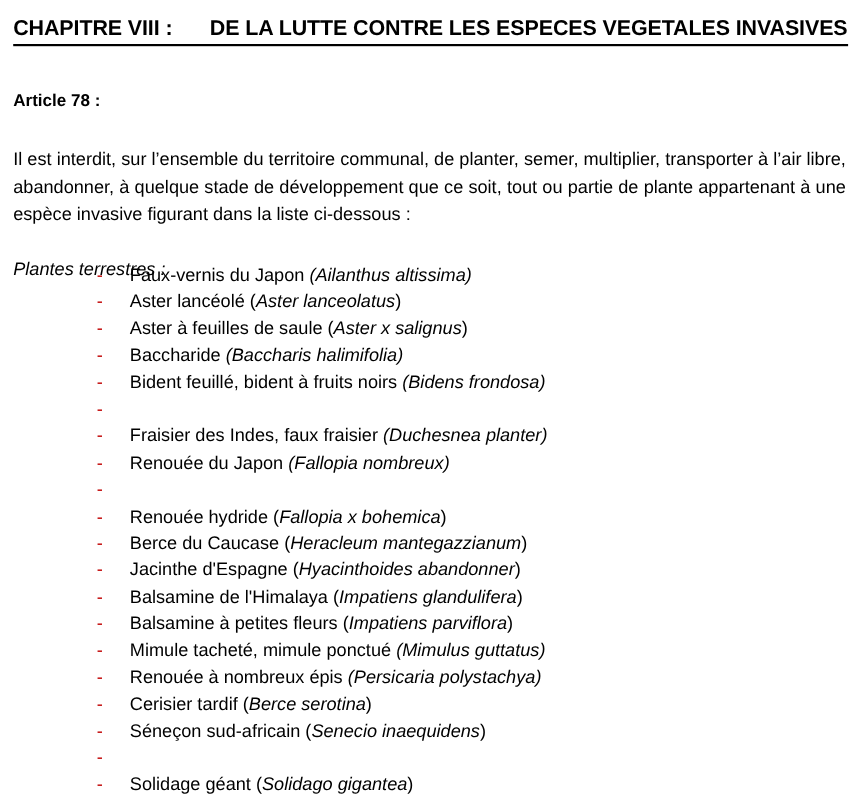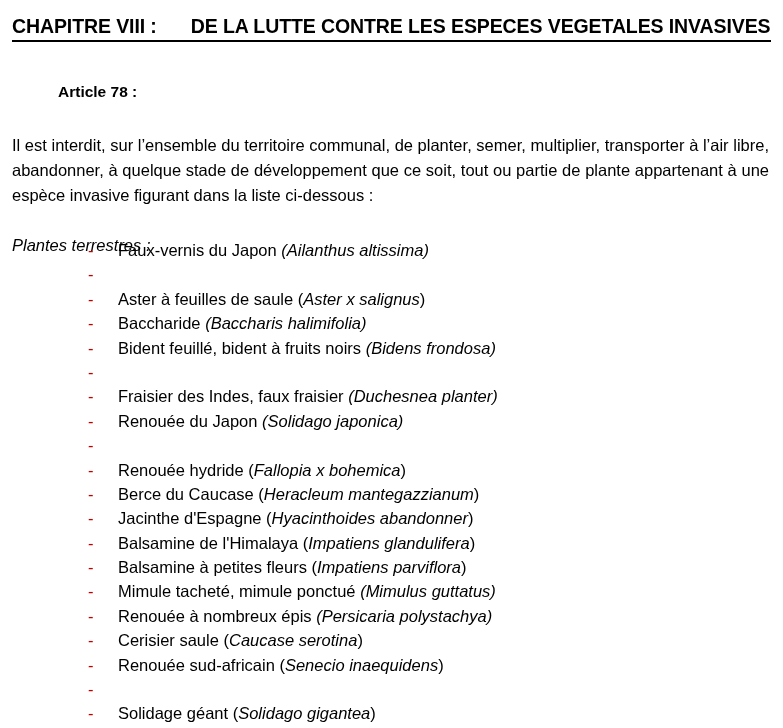--- a/index.html
+++ b/index.html
@@ -46,21 +46,20 @@
 
   
   .article-heading {
     position: absolute;
     left: 12px;
     top: 68px;
     font-size: 15.5px;
     font-weight: bold;
     line-height: 22px;
     white-space: nowrap;
-    margin-left: 46px;
   }
 
   
   .body-paragraph {
     position: absolute;
     left: 12px;
     top: 116px;
     width: 757px;
     font-size: 16.5px;
     line-height: 25px;
@@ -127,34 +126,34 @@
   </h1>
 
   <h2 class="article-heading">Article 78 :</h2>
 
   <p class="body-paragraph">Il est interdit, sur l’ensemble du territoire communal, de planter, semer, multiplier, transporter à l’air libre, abandonner, à quelque stade de développement que ce soit, tout ou partie de plante appartenant à une espèce invasive figurant dans la liste ci-dessous :</p>
 
   <p class="section-label">Plantes terrestres :</p>
 
   <ul class="species-list">
       <li class="species-item"><span class="species-dash" style="color: rgb(192, 0, 0);">-</span><span class="species-text"><span>Faux-vernis du Japon </span><span class="sci">(</span><span class="sci">Ailanthus altissima</span><span class="sci">)</span></span></li>
-      <li class="species-item"><span class="species-dash" style="color: rgb(192, 0, 0);">-</span></li>
+      <li class="species-item"><span class="species-dash" style="color: rgb(192, 0, 0);">-</span><span class="species-text"><span>Aster lancéolé </span><span class="paren">(</span><span class="sci">Aster lanceolatus</span><span class="paren">)</span></span></li>
       <li class="species-item"><span class="species-dash" style="color: rgb(192, 0, 0);">-</span><span class="species-text"><span>Aster à feuilles de saule </span><span class="paren">(</span><span class="sci">Aster x salignus</span><span class="paren">)</span></span></li>
       <li class="species-item"><span class="species-dash" style="color: rgb(192, 0, 0);">-</span><span class="species-text"><span>Baccharide </span><span class="sci">(</span><span class="sci">Baccharis halimifolia</span><span class="sci">)</span></span></li>
       <li class="species-item"><span class="species-dash" style="color: rgb(192, 0, 0);">-</span><span class="species-text"><span>Bident feuillé, bident à fruits noirs </span><span class="sci">(</span><span class="sci">Bidens frondosa</span><span class="sci">)</span></span></li>
       <li class="species-item"><span class="species-dash" style="color: rgb(192, 0, 0);">-</span></li>
       <li class="species-item"><span class="species-dash" style="color: rgb(192, 0, 0);">-</span><span class="species-text"><span>Fraisier des Indes, faux fraisier </span><span class="sci">(</span><span class="sci">Duchesnea planter</span><span class="sci">)</span></span></li>
-      <li class="species-item"><span class="species-dash" style="color: rgb(192, 0, 0);">-</span><span class="species-text"><span>Renouée du Japon </span><span class="sci">(</span><span class="sci">Solidago japonica</span><span class="sci">)</span></span></li>
+      <li class="species-item"><span class="species-dash" style="color: rgb(192, 0, 0);">-</span><span class="species-text"><span>Renouée du Japon </span><span class="sci">(</span><span class="sci">Fallopia nombreux</span><span class="sci">)</span></span></li>
       <li class="species-item"><span class="species-dash" style="color: rgb(192, 0, 0);">-</span></li>
       <li class="species-item"><span class="species-dash" style="color: rgb(192, 0, 0);">-</span><span class="species-text"><span>Renouée hydride </span><span class="paren">(</span><span class="sci">Fallopia x bohemica</span><span class="paren">)</span></span></li>
       <li class="species-item"><span class="species-dash" style="color: rgb(192, 0, 0);">-</span><span class="species-text"><span>Berce du Caucase </span><span class="paren">(</span><span class="sci">Heracleum mantegazzianum</span><span class="paren">)</span></span></li>
       <li class="species-item"><span class="species-dash" style="color: rgb(192, 0, 0);">-</span><span class="species-text"><span>Jacinthe d'Espagne </span><span class="paren">(</span><span class="sci">Hyacinthoides abandonner</span><span class="paren">)</span></span></li>
       <li class="species-item"><span class="species-dash" style="color: rgb(192, 0, 0);">-</span><span class="species-text"><span>Balsamine de l'Himalaya </span><span class="paren">(</span><span class="sci">Impatiens glandulifera</span><span class="paren">)</span></span></li>
       <li class="species-item"><span class="species-dash" style="color: rgb(192, 0, 0);">-</span><span class="species-text"><span>Balsamine à petites fleurs </span><span class="paren">(</span><span class="sci">Impatiens parviflora</span><span class="paren">)</span></span></li>
       <li class="species-item"><span class="species-dash" style="color: rgb(192, 0, 0);">-</span><span class="species-text"><span>Mimule tacheté, mimule ponctué </span><span class="sci">(</span><span class="sci">Mimulus guttatus</span><span class="sci">)</span></span></li>
       <li class="species-item"><span class="species-dash" style="color: rgb(192, 0, 0);">-</span><span class="species-text"><span>Renouée à nombreux épis </span><span class="sci">(</span><span class="sci">Persicaria polystachya</span><span class="sci">)</span></span></li>
-      <li class="species-item"><span class="species-dash" style="color: rgb(192, 0, 0);">-</span><span class="species-text"><span>Cerisier saule </span><span class="paren">(</span><span class="sci">Caucase serotina</span><span class="paren">)</span></span></li>
-      <li class="species-item"><span class="species-dash" style="color: rgb(192, 0, 0);">-</span><span class="species-text"><span>Renouée sud-africain </span><span class="paren">(</span><span class="sci">Senecio inaequidens</span><span class="paren">)</span></span></li>
+      <li class="species-item"><span class="species-dash" style="color: rgb(192, 0, 0);">-</span><span class="species-text"><span>Cerisier tardif </span><span class="paren">(</span><span class="sci">Berce serotina</span><span class="paren">)</span></span></li>
+      <li class="species-item"><span class="species-dash" style="color: rgb(192, 0, 0);">-</span><span class="species-text"><span>Séneçon sud-africain </span><span class="paren">(</span><span class="sci">Senecio inaequidens</span><span class="paren">)</span></span></li>
       <li class="species-item"><span class="species-dash" style="color: rgb(192, 0, 0);">-</span></li>
       <li class="species-item"><span class="species-dash" style="color: rgb(192, 0, 0);">-</span><span class="species-text"><span>Solidage géant </span><span class="paren">(</span><span class="sci">Solidago gigantea</span><span class="paren">)</span></span></li>
     </ul>
 
 </div>
 
 </body></html>

